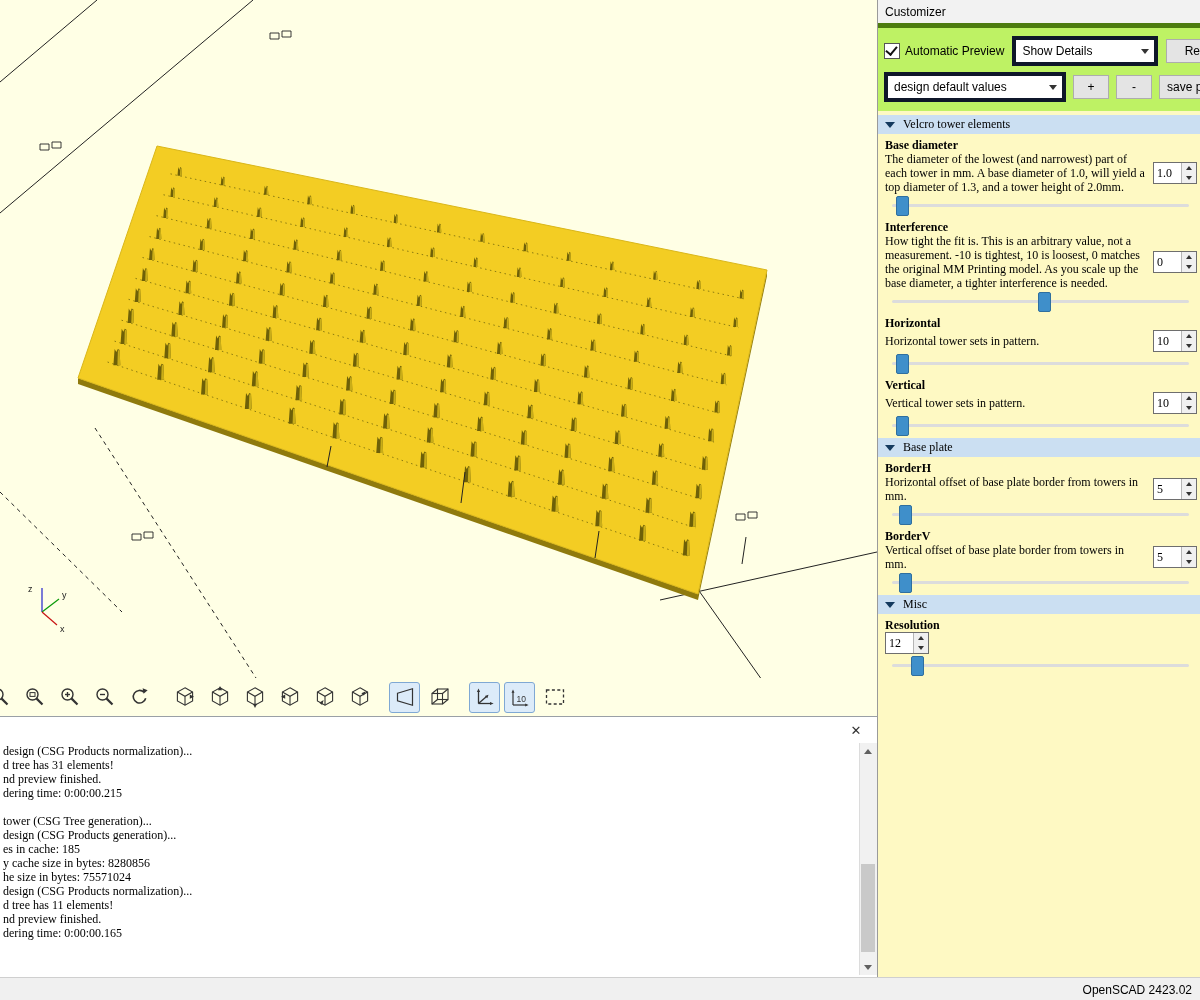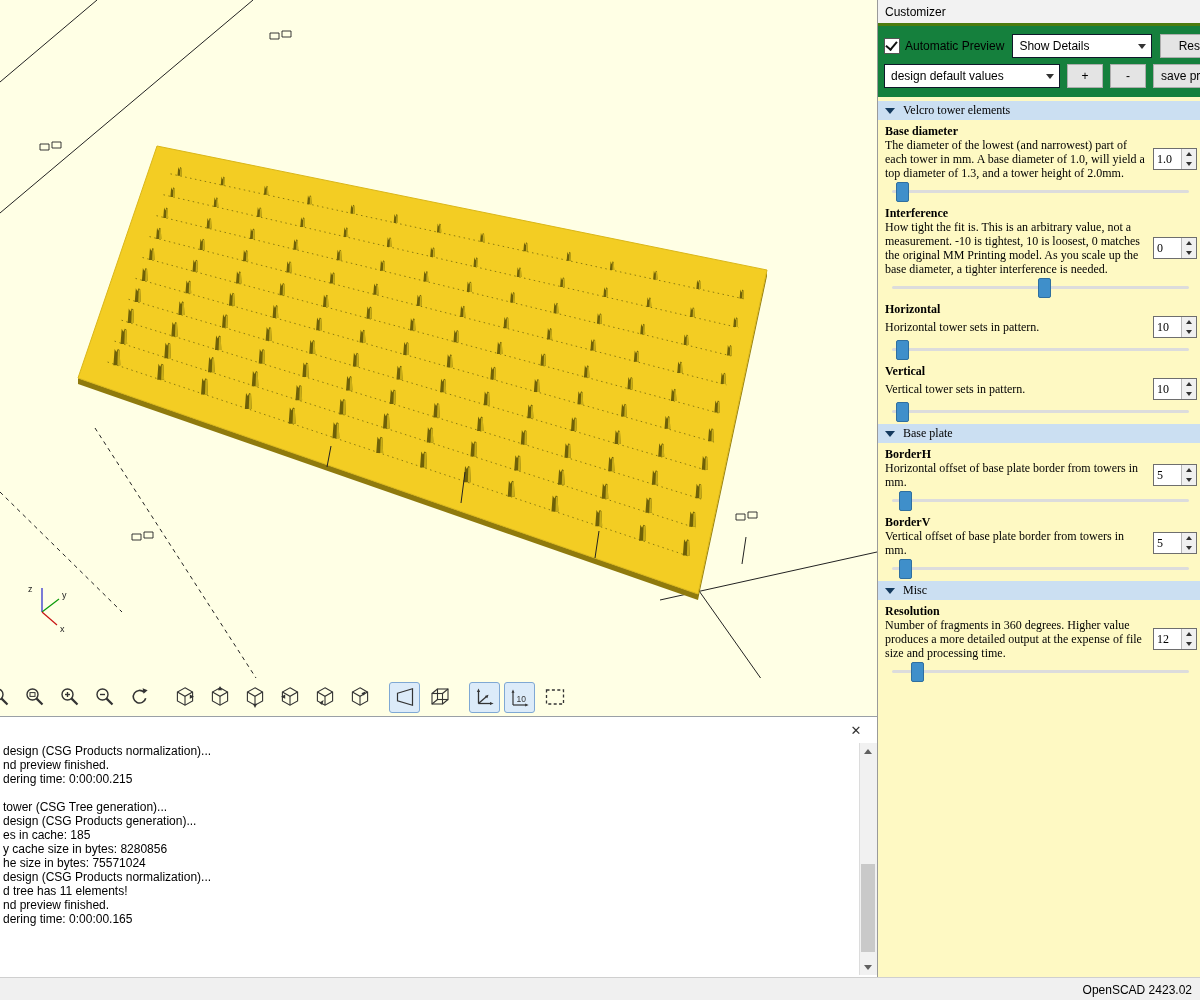--- a/index.html
+++ b/index.html
@@ -10,36 +10,36 @@
   .viewport svg{display:block;}
   .toolbar{height:38px;flex:none;display:flex;align-items:center;background:#ffffe5;overflow:hidden;}
   .tool{width:29px;height:29px;flex:none;display:flex;align-items:center;justify-content:center;border:1px solid transparent;border-radius:3px;margin:0 2px;}
   .tool svg{width:24px;height:24px;}
   .tool.active{background:#dcebf9;border-color:#7fa8d4;}
   .tool.clipped{margin-left:-16px;}
   .tgap{width:10px;flex:none;}
   .console{flex:1;border-top:1px solid #9aa0a6;background:#fff;position:relative;overflow:hidden;}
   .console-close{position:absolute;top:4px;right:12px;width:18px;height:18px;display:flex;align-items:center;justify-content:center;font-size:13px;color:#333;}
   .console-body{padding:27px 22px 0 3px;line-height:14px;}
-  .cline{white-space:pre;height:14px;overflow:hidden;}
+  .cline{white-space:pre;height:14px;overflow:hidden;font-family:Liberation Serif, serif;}
   .cscroll{position:absolute;top:26px;right:0;bottom:2px;width:17px;background:#f1f1f1;border-left:1px solid #dcdcdc;}
   .sc-arrow{position:absolute;left:0;width:16px;height:16px;display:flex;align-items:center;justify-content:center;}
   .sc-up{top:0;}
   .sc-down{bottom:0;}
   .tri-up-s{width:0;height:0;border-left:4px solid transparent;border-right:4px solid transparent;border-bottom:5px solid #606060;}
   .tri-down-s{width:0;height:0;border-left:4px solid transparent;border-right:4px solid transparent;border-top:5px solid #606060;}
   .sc-thumb{position:absolute;left:1px;width:14px;top:52%;height:38%;background:#c9c9c9;}
   .customizer{width:323px;flex:none;border-left:1px solid #9a9a9a;background:#fff;display:flex;flex-direction:column;overflow:hidden;}
-  .cust-title{flex:none;padding:5px 7px 4px;background:#f2f2f2;border-bottom:3px solid #4d7c0f;}
-  .cust-controls{flex:none;background:#15803d;padding:2px 4px 9px 6px;}
+  .cust-title{flex:none;padding:5px 7px 4px;background:#f2f2f2;border-bottom:5px solid #4d7c0f;}
+  .cust-controls{flex:none;background:#bef264;padding:2px 4px 9px 6px;}
   .crow{display:flex;align-items:center;margin-top:6px;white-space:nowrap;}
   .cb{width:14px;height:14px;background:#fff;border:1px solid #555;position:relative;flex:none;}
   .cb::after{content:"";position:absolute;left:3px;top:0px;width:5px;height:9px;border:solid #111;border-width:0 2px 2px 0;transform:rotate(40deg);}
   .cb-label{margin:0 8px 0 5px;}
-  .combo{height:22px;background:#fff;border:1px solid #0f172a;display:flex;align-items:center;padding:0 20px 0 6px;position:relative;flex:none;}
+  .combo{height:22px;background:#fff;border:4px solid #0f172a;display:flex;align-items:center;padding:0 20px 0 6px;position:relative;flex:none;}
   .chev{position:absolute;right:5px;top:9px;width:0;height:0;border-left:4px solid transparent;border-right:4px solid transparent;border-top:5px solid #333;}
   .btn{height:22px;border:1px solid #adadad;background:#e4e4e4;display:flex;align-items:center;justify-content:center;flex:none;}
   .combo-details{width:112px;margin-left:auto;}
   .btn-reset{width:66px;margin-left:8px;}
   .combo-preset{width:148px;}
   .btn-sm{width:34px;margin-left:7px;}
   .btn-save{min-width:112px;margin-left:7px;justify-content:flex-start;padding-left:7px;}
   .groups{flex:1;overflow:hidden;background:#fef9c3;font-family:Liberation Serif, serif;}
   .group-header{height:19px;background:#cbdff2;display:flex;align-items:center;padding-left:7px;margin-top:4px;}
   .tri{width:0;height:0;border-left:5px solid transparent;border-right:5px solid transparent;border-top:6px solid #143a5e;margin-right:8px;flex:none;}
@@ -545,20 +545,21 @@
             <rect x="3.5" y="5" width="17" height="14" fill="none" stroke="#333" stroke-width="1.3" stroke-dasharray="3 2.4"></rect>
           </svg>
         </div>
       </div>
     <div class="console">
       <div class="console-close">
         <span>✕</span>
       </div>
       <div class="console-body">
           <div class="cline">design (CSG Products normalization)...</div>
+          <div class="cline">d tree has 31 elements!</div>
           <div class="cline">nd preview finished.</div>
           <div class="cline">dering time: 0:00:00.215</div>
           <div class="cline"></div>
           <div class="cline">tower (CSG Tree generation)...</div>
           <div class="cline">design (CSG Products generation)...</div>
           <div class="cline">es in cache: 185</div>
           <div class="cline">y cache size in bytes: 8280856</div>
           <div class="cline">he size in bytes: 75571024</div>
           <div class="cline">design (CSG Products normalization)...</div>
           <div class="cline">d tree has 11 elements!</div>
@@ -742,21 +743,20 @@
             <div class="shandle" style="left: calc(4% - 5px);"></div>
           </div>
         </div>
         <div class="group-header">
           <div class="tri"></div>
           <span>Misc</span>
         </div>
         <div class="param">
           <div class="plabel">Resolution</div>
           <div class="prow">
-            <div class="pdesc">Number of fragments in 360 degrees. Higher value produces a more detailed output at the expense of file size and processing time.</div>
             <div class="spin">
               <div class="sval">12</div>
               <div class="sarrows">
                 <div>
                   <div class="tri-up"></div>
                 </div>
                 <div>
                   <div class="tri-down"></div>
                 </div>
               </div>

